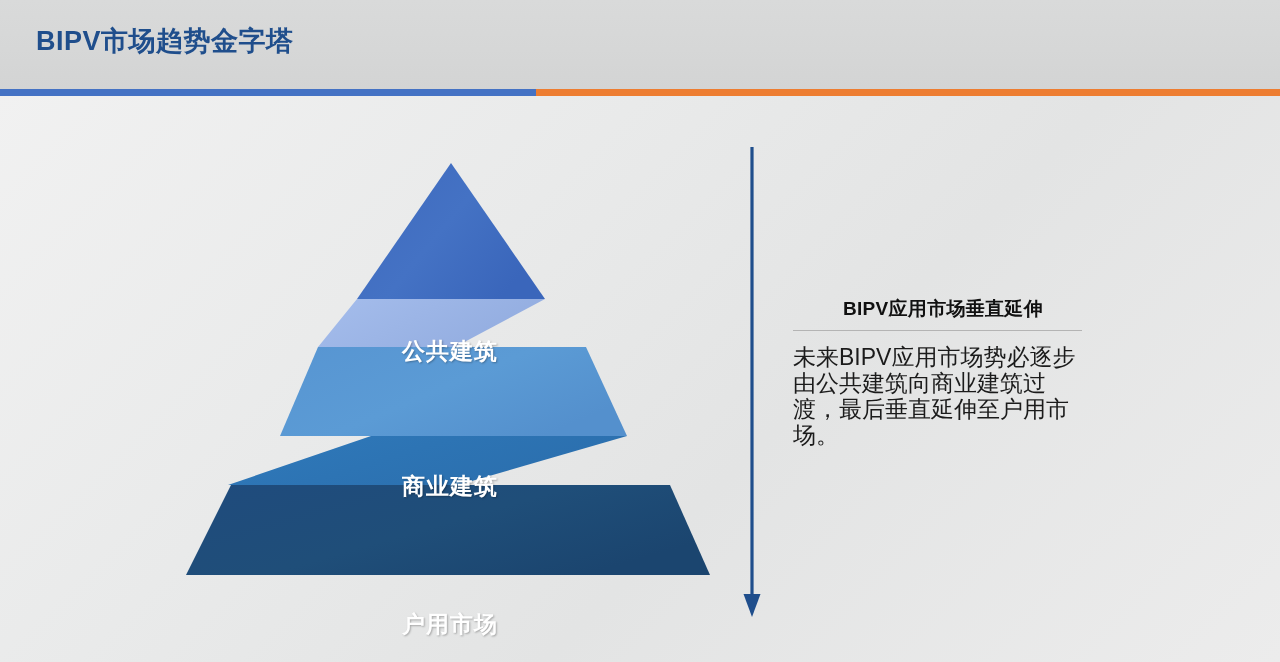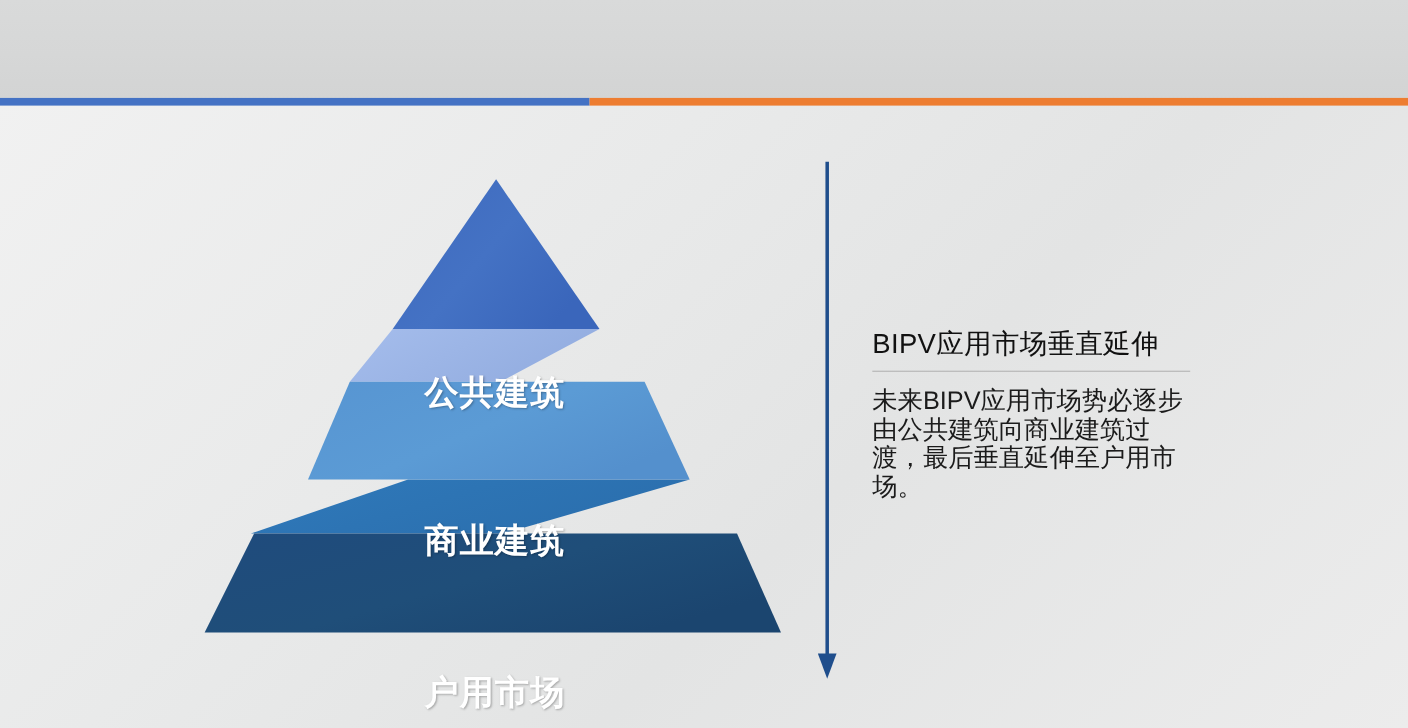--- a/index.html
+++ b/index.html
@@ -73,21 +73,21 @@
     left: 0;
     top: 0;
     width: 760px;
     height: 566px;
     overflow: visible;
   }
   .lvl-label {
     position: absolute;
     color: #ffffff;
     font-weight: bold;
-    font-size: 31px;
+    font-size: 23px;
     letter-spacing: 1px;
     text-align: center;
     white-space: nowrap;
     text-shadow: 1px 1px 2px rgba(0,0,0,0.28);
   }
   .lbl-top   { left: 330px; top: 240px; width: 240px; }
   .lbl-mid   { left: 330px; top: 375px; width: 240px; }
   .lbl-bot   { left: 330px; top: 513px; width: 240px; }
 
   
@@ -100,26 +100,27 @@
   }
 
   
   .text-block {
     position: absolute;
     left: 793px;
     top: 200px;
     width: 300px;
   }
   .tb-heading {
-    font-size: 25px;
-    font-weight: normal;
+    font-size: 19px;
+    font-weight: bold;
     color: #111111;
     letter-spacing: 0.3px;
     margin: 0 0 8px 0;
     white-space: nowrap;
+    text-align: center;
   }
   .tb-divider {
     width: 289px;
     height: 1px;
     background: #b4b4b4;
     margin: 0 0 13px 0;
   }
   .tb-body {
     font-size: 23px;
     line-height: 26px;
@@ -128,20 +129,21 @@
     width: 290px;
     word-break: break-all;
   }
 </style>
 </head>
 <body>
 
 <div class="slide">
 
   <div class="header-band"></div>
+  <div class="slide-title">BIPV市场趋势金字塔</div>
   <div class="rule-blue"></div>
   <div class="rule-orange"></div>
 
   <div class="body-area">
 
     <div class="pyramid">
 
       <svg class="shape" viewBox="0 0 760 566">
         <defs>
           <linearGradient id="gTop" x1="0" y1="0" x2="1" y2="0.6">

